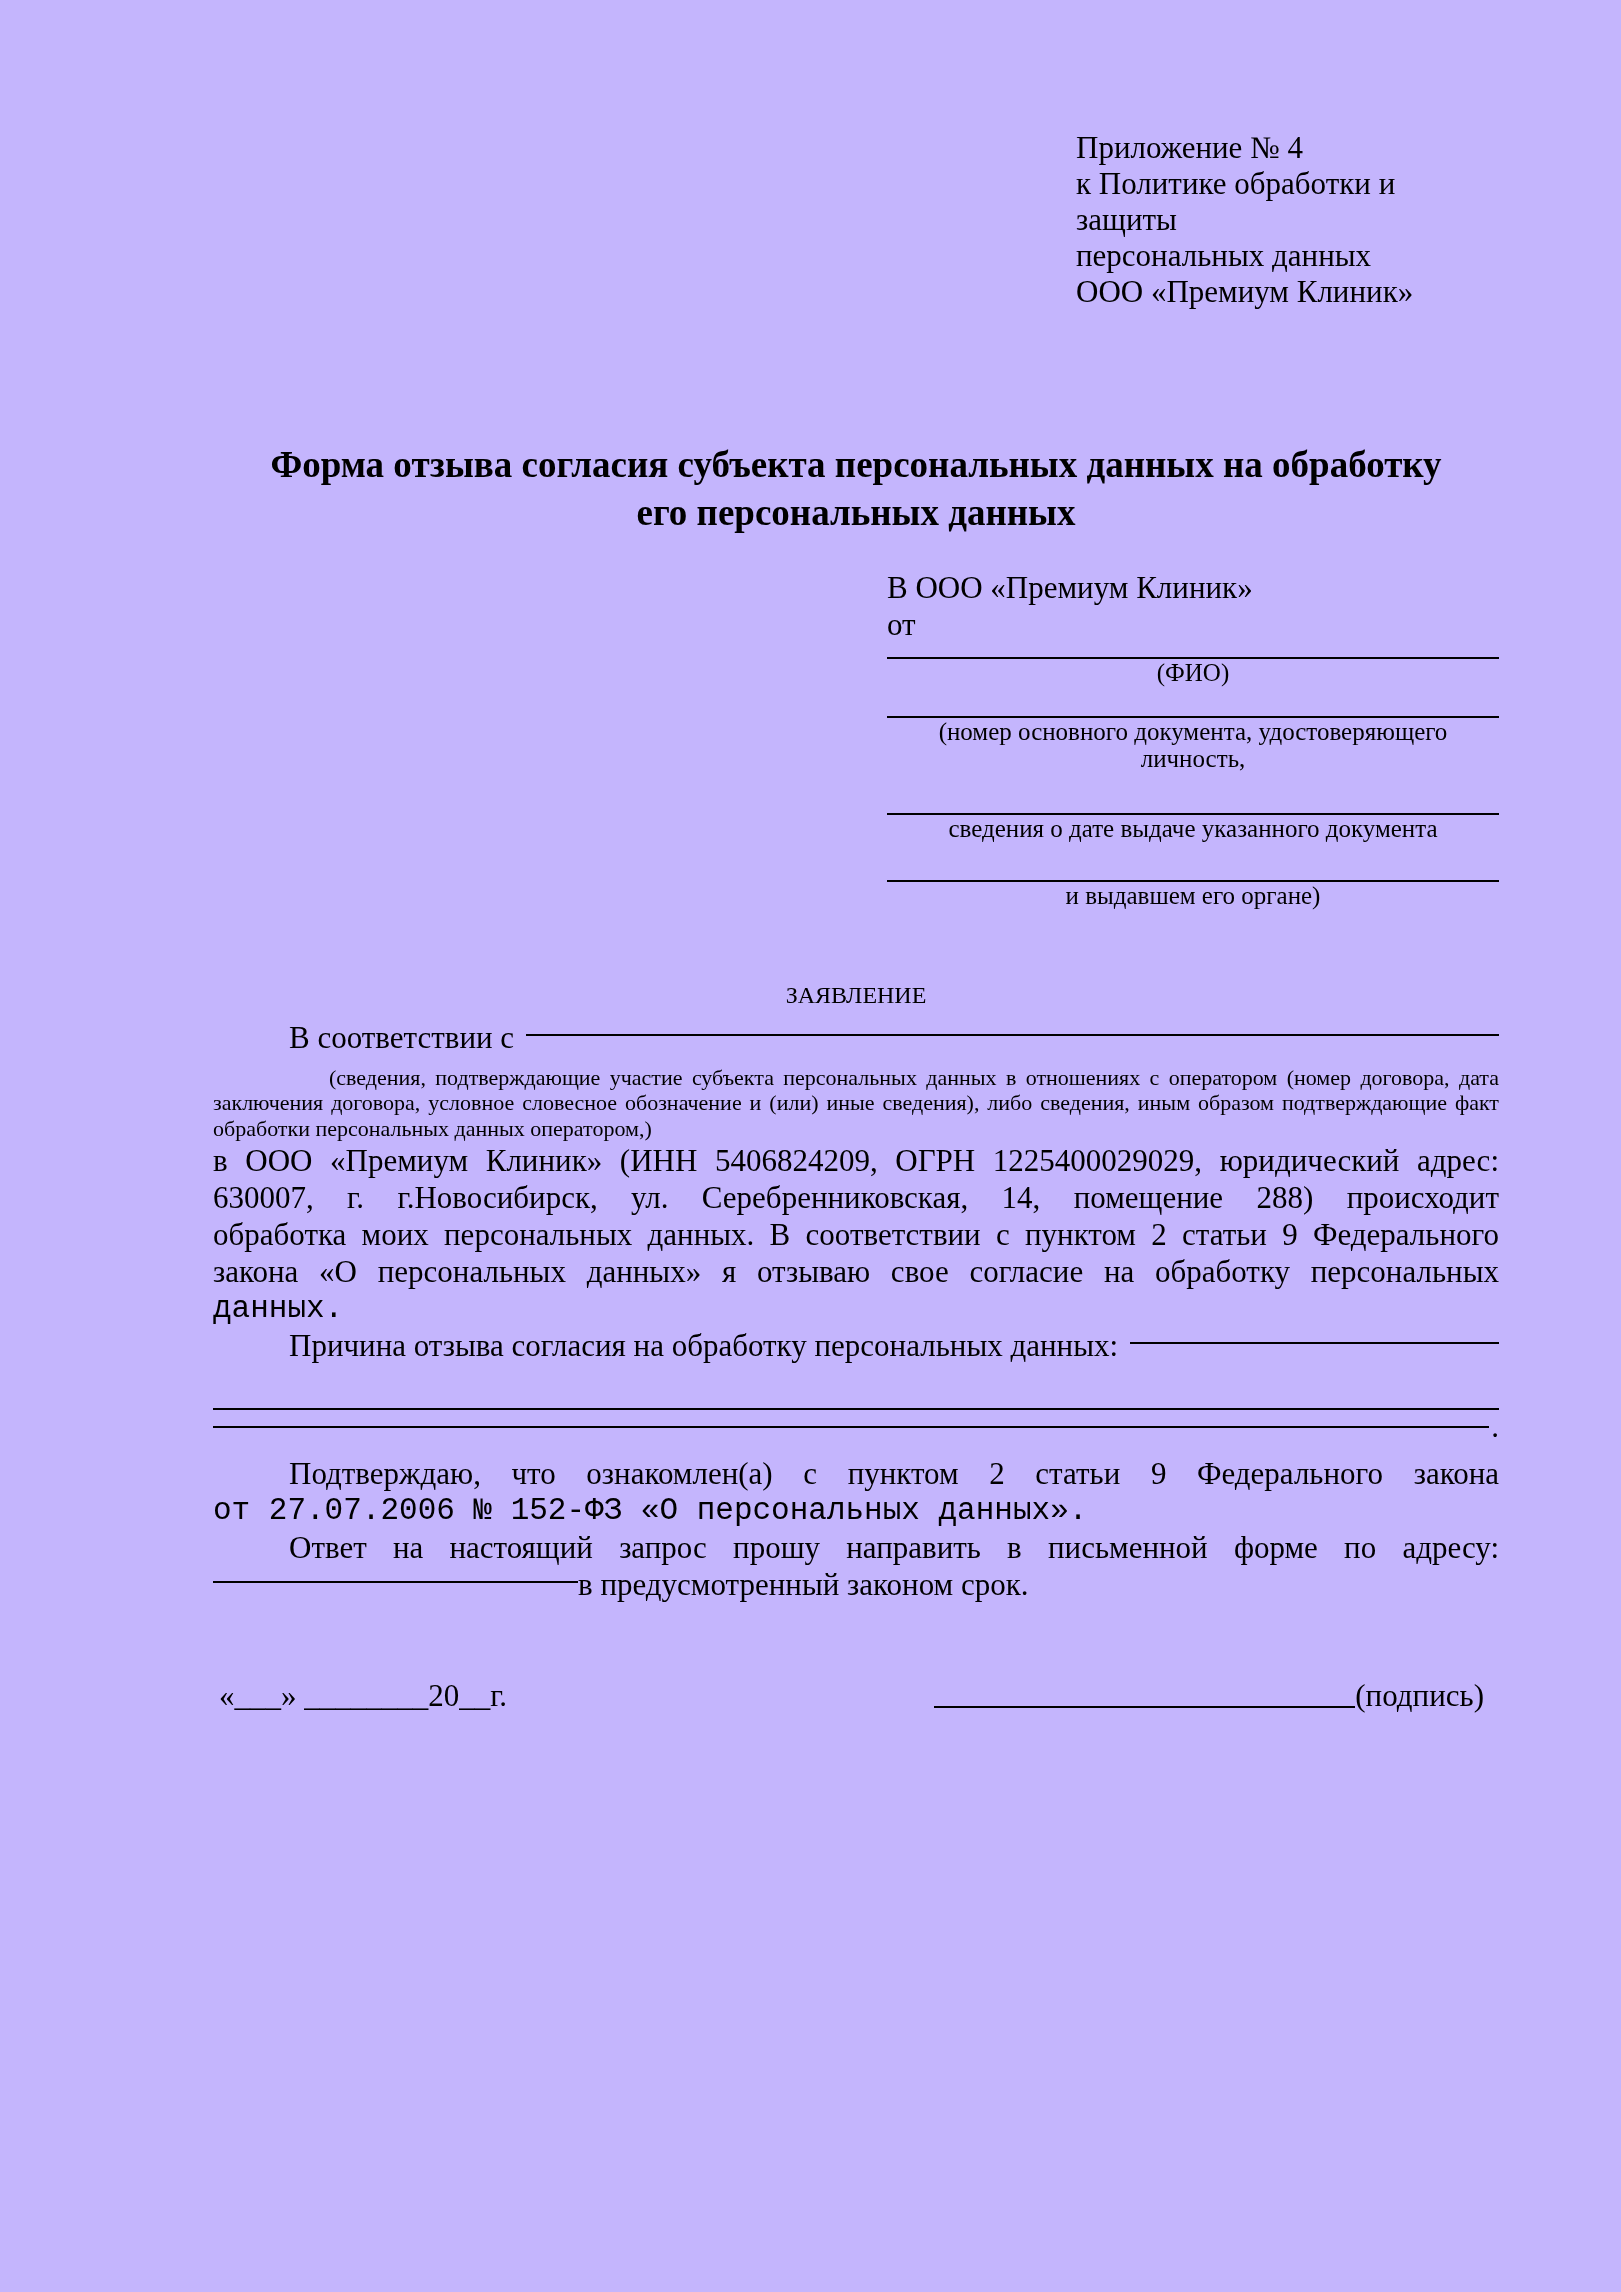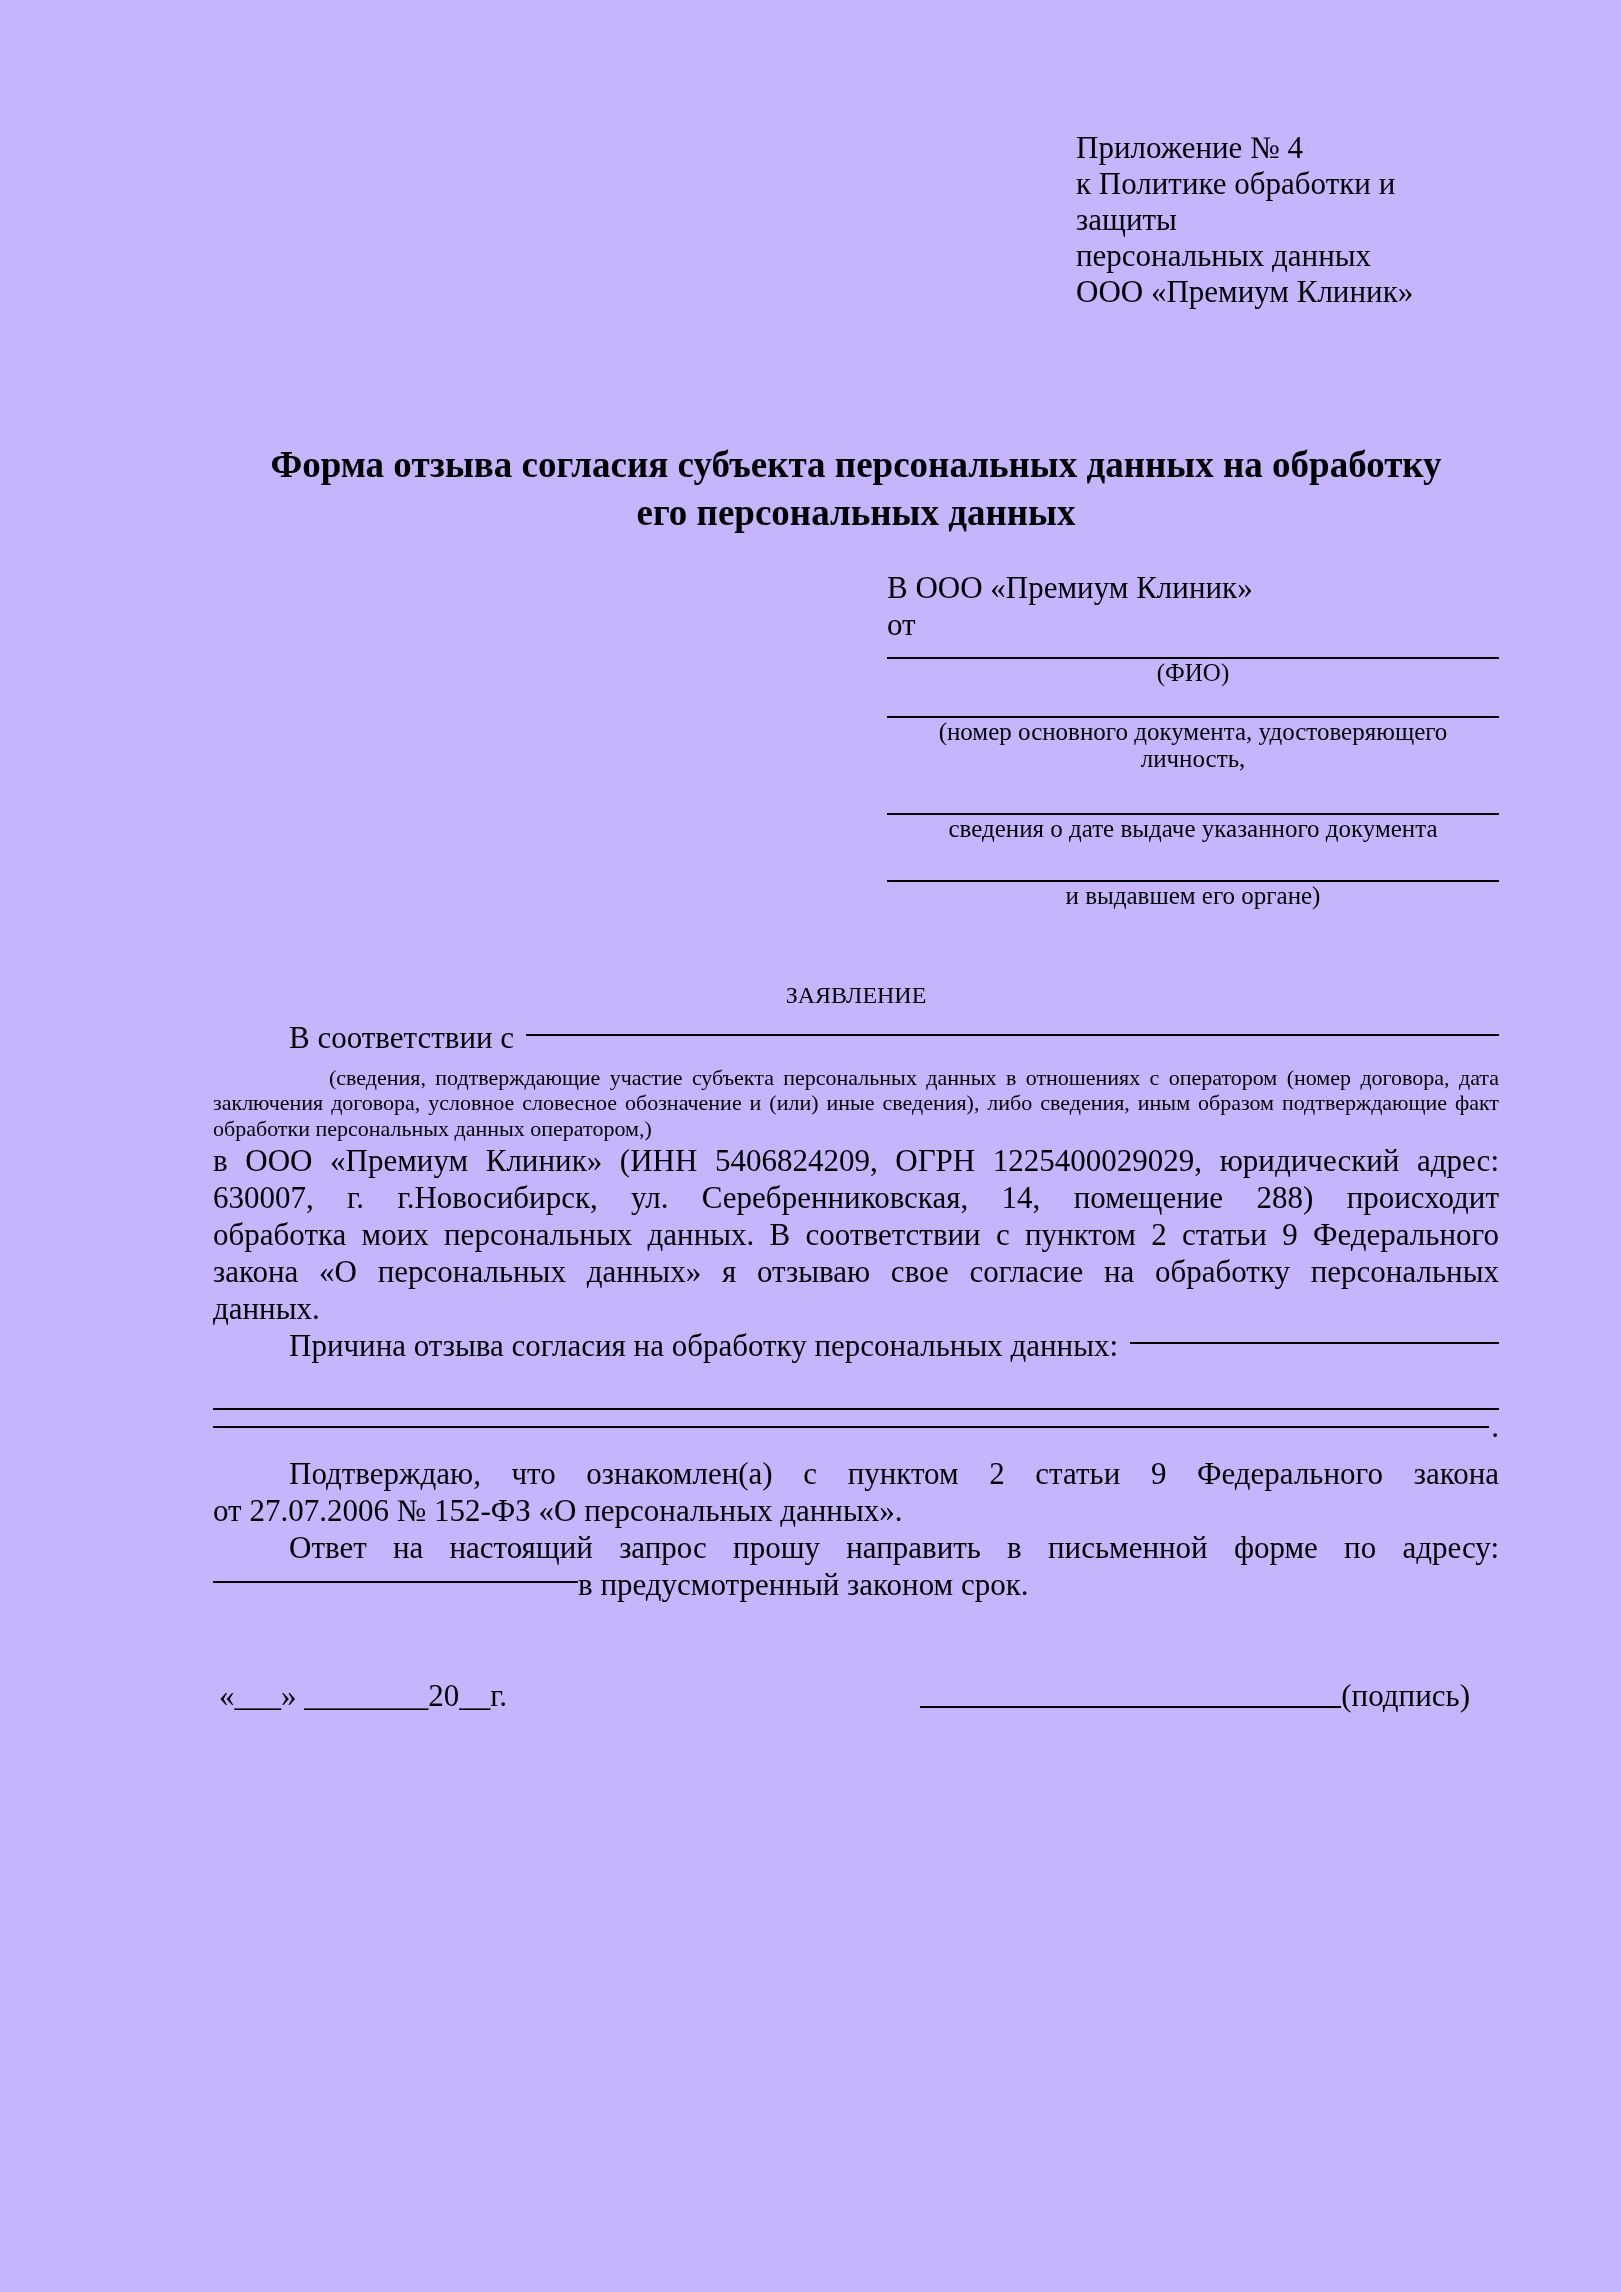--- a/index.html
+++ b/index.html
@@ -29,34 +29,34 @@
   .st-heading { margin-top:68px; font-size:24px; text-align:center; }
   .flex-row { display:flex; align-items:center; }
   .intro-row { margin-top:4.9px; }
   .ind { padding-left:76px; white-space:nowrap; }
   .fill { flex:1 1 auto; border-bottom:2.9px solid #000; margin:0 0 5.9px 11.8px; }
   .note { margin-top:8.8px; font-size:22px; line-height:25.5px; }
   .note .nl1 { text-indent:116px; }
   .note .nl1, .note .nl2 { text-align:justify; text-align-last:justify; }
   .body-par { margin-top:1px; }
   .jline { text-align:justify; text-align-last:justify; }
-  .jl-last { text-align-last:left; }
+  .jl-last { text-align-last:left;font-family:Liberation Mono, monospace; }
   .jl-ind { text-indent:76px; }
   .blank1 { height:44px; border-bottom:2.9px solid #000; }
   .blank2 { height:33px; margin-top:0; }
   .blank2 .fill2 { flex:1 1 auto; border-bottom:2.9px solid #000; }
   .blank2 .dot { padding-left:2px; line-height:29px; }
   .confirm { margin-top:11.8px; }
   .reply-par { text-indent:76px; text-align:justify; text-align-last:justify; }
   .reply-row .rfill { width:365px; flex:0 0 auto; border-bottom:2.9px solid #000; margin-bottom:5.9px; }
   .reply-row .rsuffix { white-space:nowrap; }
   
   .footer-row { margin-top:74px; display:flex; justify-content:space-between; align-items:flex-end; }
   .date-blank { margin-left:5.9px; white-space:nowrap; }
-  .sig { display:flex; align-items:flex-end; margin-right:29px; }
+  .sig { display:flex; align-items:flex-end; margin-right:15px; }
   .sig .sfill { width:421px; border-bottom:2.9px solid #000; margin-bottom:5.9px; }
   .sig .scap { white-space:nowrap; }
 </style>
 </head>
 <body>
 
 <div class="page">
 
   <div class="doc-header">
     <div>Приложение № 4</div>

